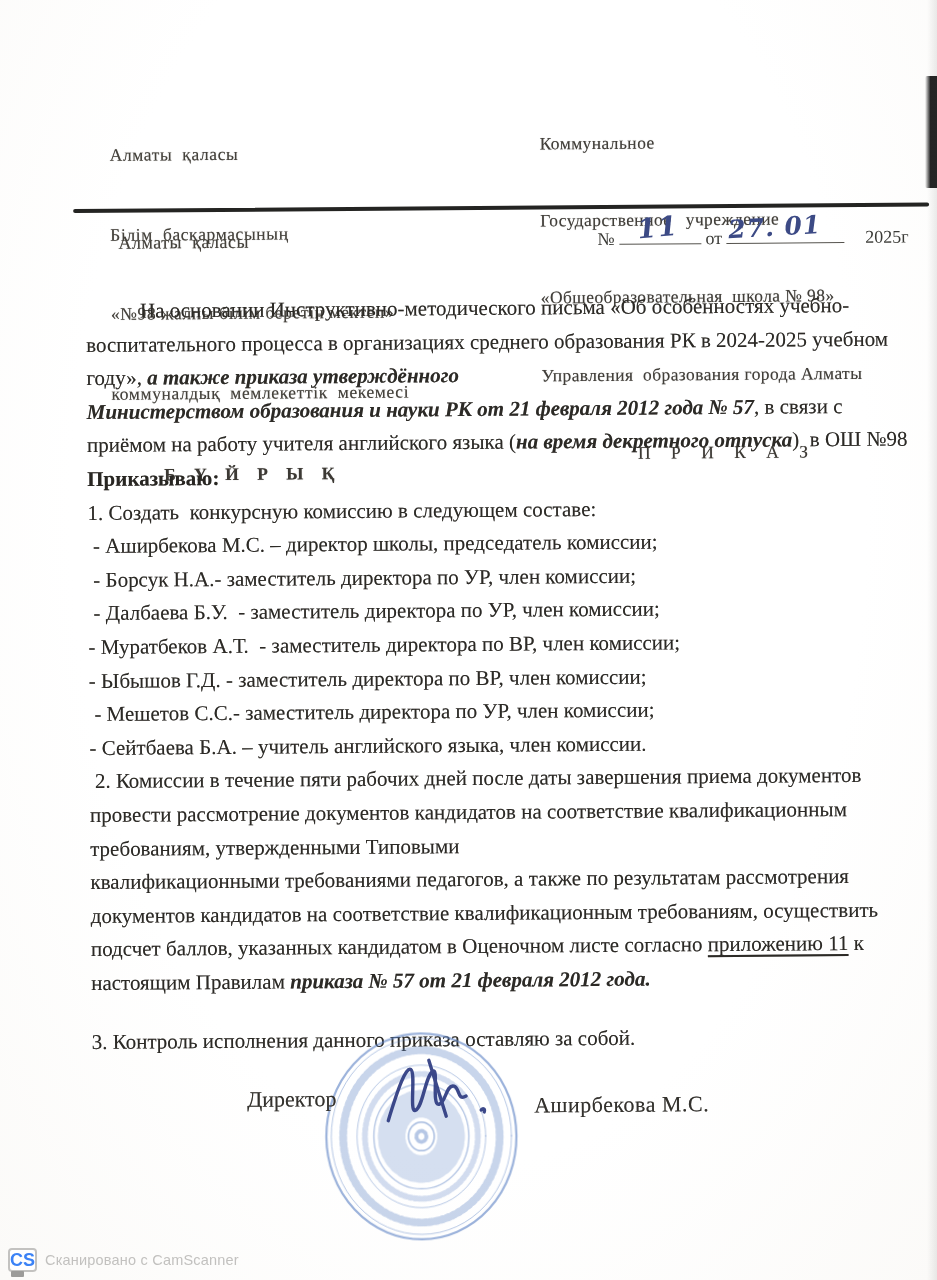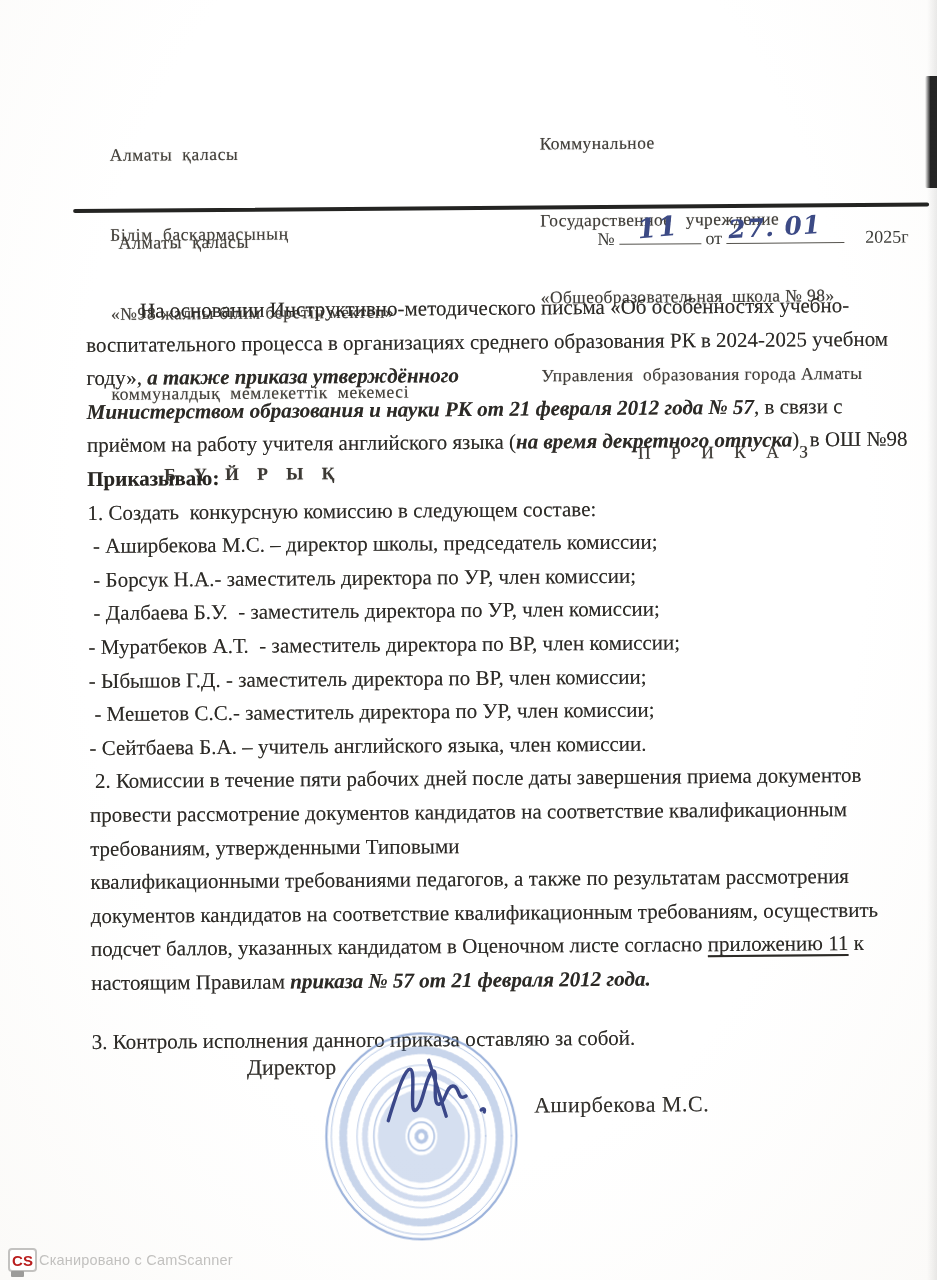--- a/index.html
+++ b/index.html
@@ -43,41 +43,41 @@
     text-shadow:0 0 .6px rgba(44,42,38,.45);}
   .p1{text-indent:54px;margin:0;}
   .bi{font-weight:bold;font-style:italic;}
   .order-heading{font-weight:bold;margin:0;color:#282622;}
   .member{margin:0;}
   .p2{margin:0;}
   .u{text-decoration:underline;text-underline-offset:4px;}
   .item3{margin:26px 0 0 0;}
 
   
-  .sig-role{position:absolute;left:243px;top:1053px;font-size:22px;color:#34322e;
+  .sig-role{position:absolute;left:243px;top:1085px;font-size:22px;color:#34322e;
     text-shadow:0 0 .6px rgba(52,50,46,.5);}
   .sig-name{position:absolute;left:530px;top:1093px;font-size:22px;color:#34322e;letter-spacing:.5px;
     text-shadow:0 0 .6px rgba(52,50,46,.5);}
   .seal{position:absolute;left:318px;top:1030px;width:198px;height:212px;filter:blur(.4px);}
   .scribble{position:absolute;left:378px;top:1054px;width:118px;height:84px;}
 
   
   .edge-artifact{position:absolute;right:0;top:76px;width:12px;height:112px;
     background:linear-gradient(to left,#232323 55%,rgba(35,35,35,0));border-radius:2px 0 0 2px;}
   .edge-shade{position:absolute;right:0;top:0;width:10px;height:1280px;
     background:linear-gradient(to left,rgba(60,60,60,.10),rgba(60,60,60,0));}
 
   
   .watermark{position:absolute;left:8px;top:1248px;display:flex;align-items:center;
     font-family:"Liberation Sans","DejaVu Sans",sans-serif;}
   .cs-badge{width:25px;height:20px;border:2.5px solid #c3c2c0;border-radius:4px;
-    color:#b91c1c;font-weight:bold;font-size:15px;display:flex;align-items:center;justify-content:center;
+    color:#3b82f6;font-weight:bold;font-size:18px;display:flex;align-items:center;justify-content:center;
     background:#fff;position:relative;}
   .cs-tab{position:absolute;left:1px;bottom:-7px;width:13px;height:6px;background:#9c9b99;border-radius:1px;}
-  .wm-text{margin-left:2px;font-size:14.5px;color:#c2c1bf;letter-spacing:.2px;}
+  .wm-text{margin-left:8px;font-size:14.5px;color:#c2c1bf;letter-spacing:.2px;}
 </style>
 </head>
 <body>
 
 <div class="page">
   <div class="tilt">
 
     <div class="hdr-left keepws">
       <div>Алматы  қаласы</div>
       <div>Білім  басқармасының</div>

